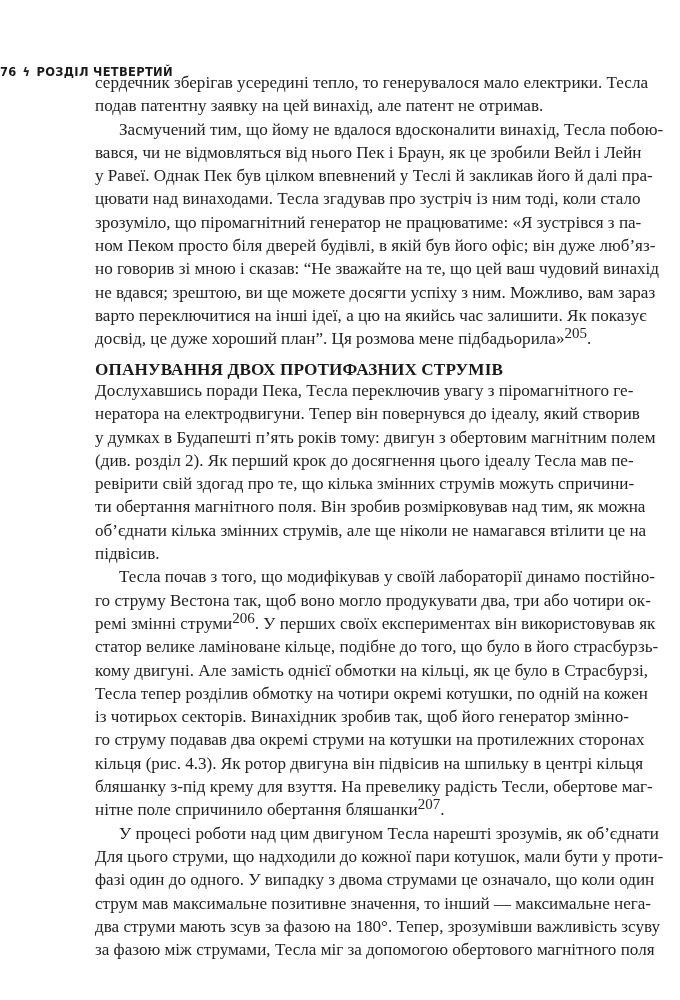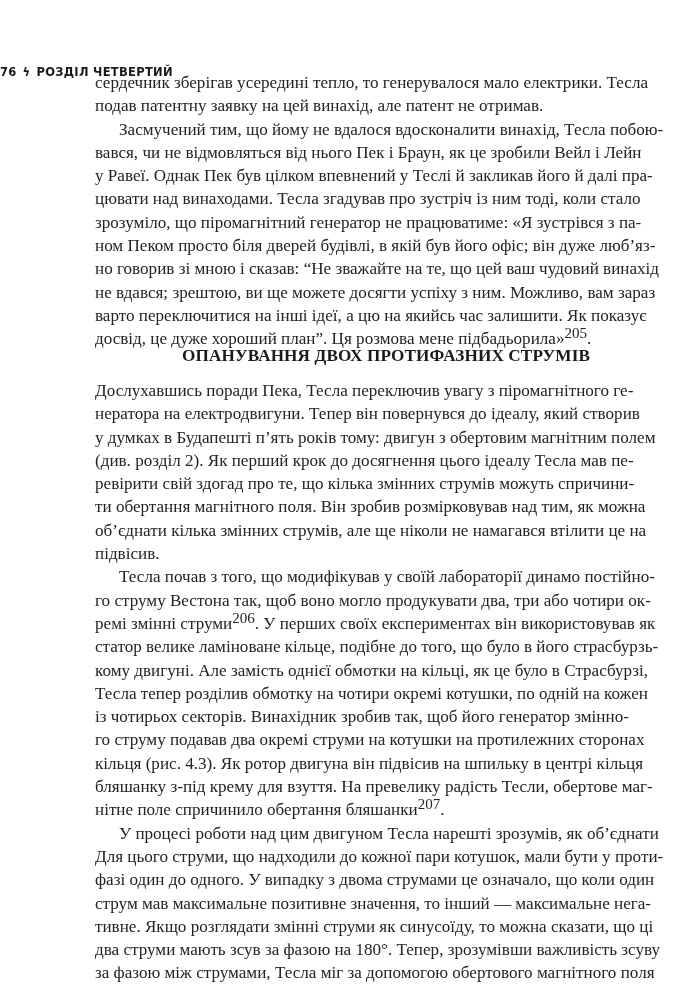--- a/index.html
+++ b/index.html
@@ -15,21 +15,21 @@
     font-family: "Liberation Serif", serif; font-size: 17.1px; color: #232323;
   }
   .line {
     height: 23.3px; line-height: 23.3px; white-space: nowrap;
     text-align: justify; text-align-last: justify;
   }
   .line.last { text-align-last: left; }
   .line.indent { padding-left: 24px; }
   sup { font-size: 15px; line-height: 0; vertical-align: 6px; }
   .heading {
-    position: absolute; top: 346px; left: 95px; width: 495px; text-align: right;
+    position: absolute; top: 360px; left: 95px; width: 495px; 
     font-family: "Liberation Serif", serif; font-weight: bold; font-size: 17.2px;
     color: #1a1a1a; letter-spacing: 0.1px;
   }
 </style>
 </head>
 <body>
 
 <div class="running-head">
   <span>76</span><span class="sep">ϟ</span><span>РОЗДІЛ ЧЕТВЕРТИЙ</span>
 </div>
@@ -68,17 +68,16 @@
   <div class="line">Тесла тепер розділив обмотку на чотири окремі котушки, по одній на кожен</div>
   <div class="line">із чотирьох секторів. Винахідник зробив так, щоб його генератор змінно-</div>
   <div class="line">го струму подавав два окремі струми на котушки на протилежних сторонах</div>
   <div class="line">кільця (рис. 4.3). Як ротор двигуна він підвісив на шпильку в центрі кільця</div>
   <div class="line">бляшанку з-під крему для взуття. На превелику радість Тесли, обертове маг-</div>
   <div class="line last"><span>нітне поле спричинило обертання бляшанки</span><sup>207</sup><span>.</span></div>
   <div class="line indent">У процесі роботи над цим двигуном Тесла нарешті зрозумів, як об’єднати</div>
   <div class="line">Для цього струми, що надходили до кожної пари котушок, мали бути у проти-</div>
   <div class="line">фазі один до одного. У випадку з двома струмами це означало, що коли один</div>
   <div class="line">струм мав максимальне позитивне значення, то інший — максимальне нега-</div>
-  <div class="line">тивне. Якщо розглядати змінні струми як синусоїду, то можна сказати, що ці</div>
   <div class="line">два струми мають зсув за фазою на 180°. Тепер, зрозумівши важливість зсуву</div>
   <div class="line">за фазою між струмами, Тесла міг за допомогою обертового магнітного поля</div>
 
 </div>
 
 </body></html>

